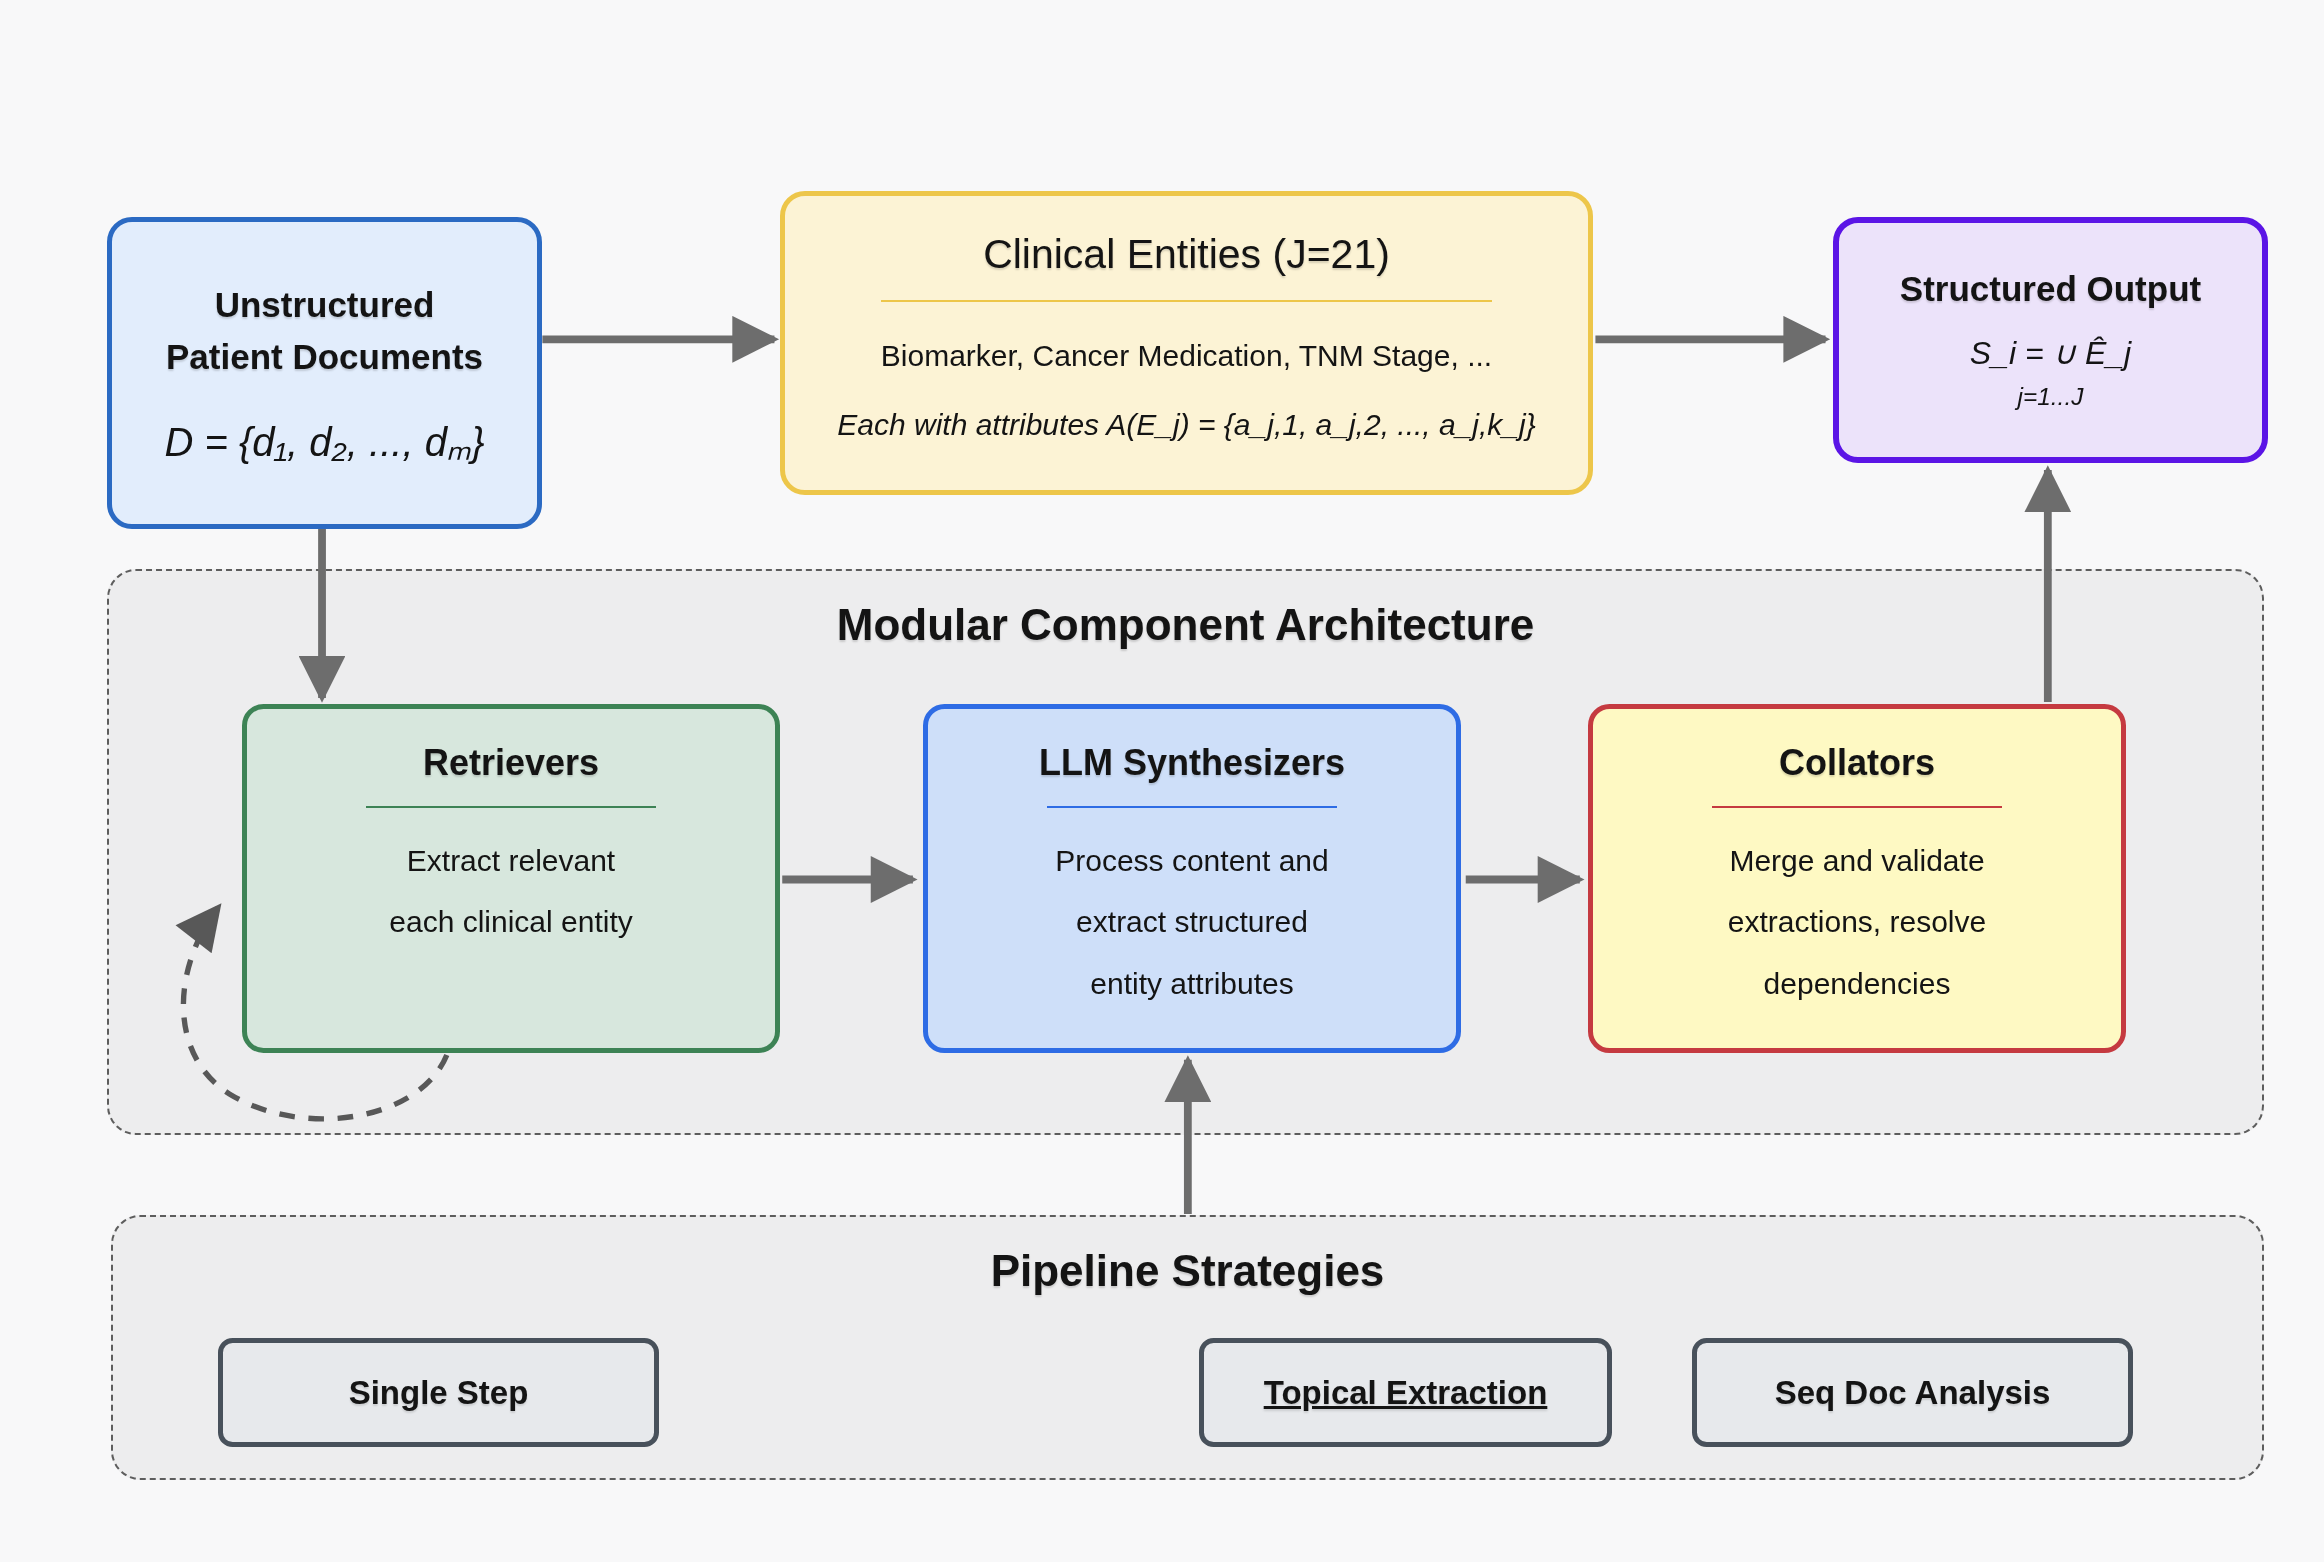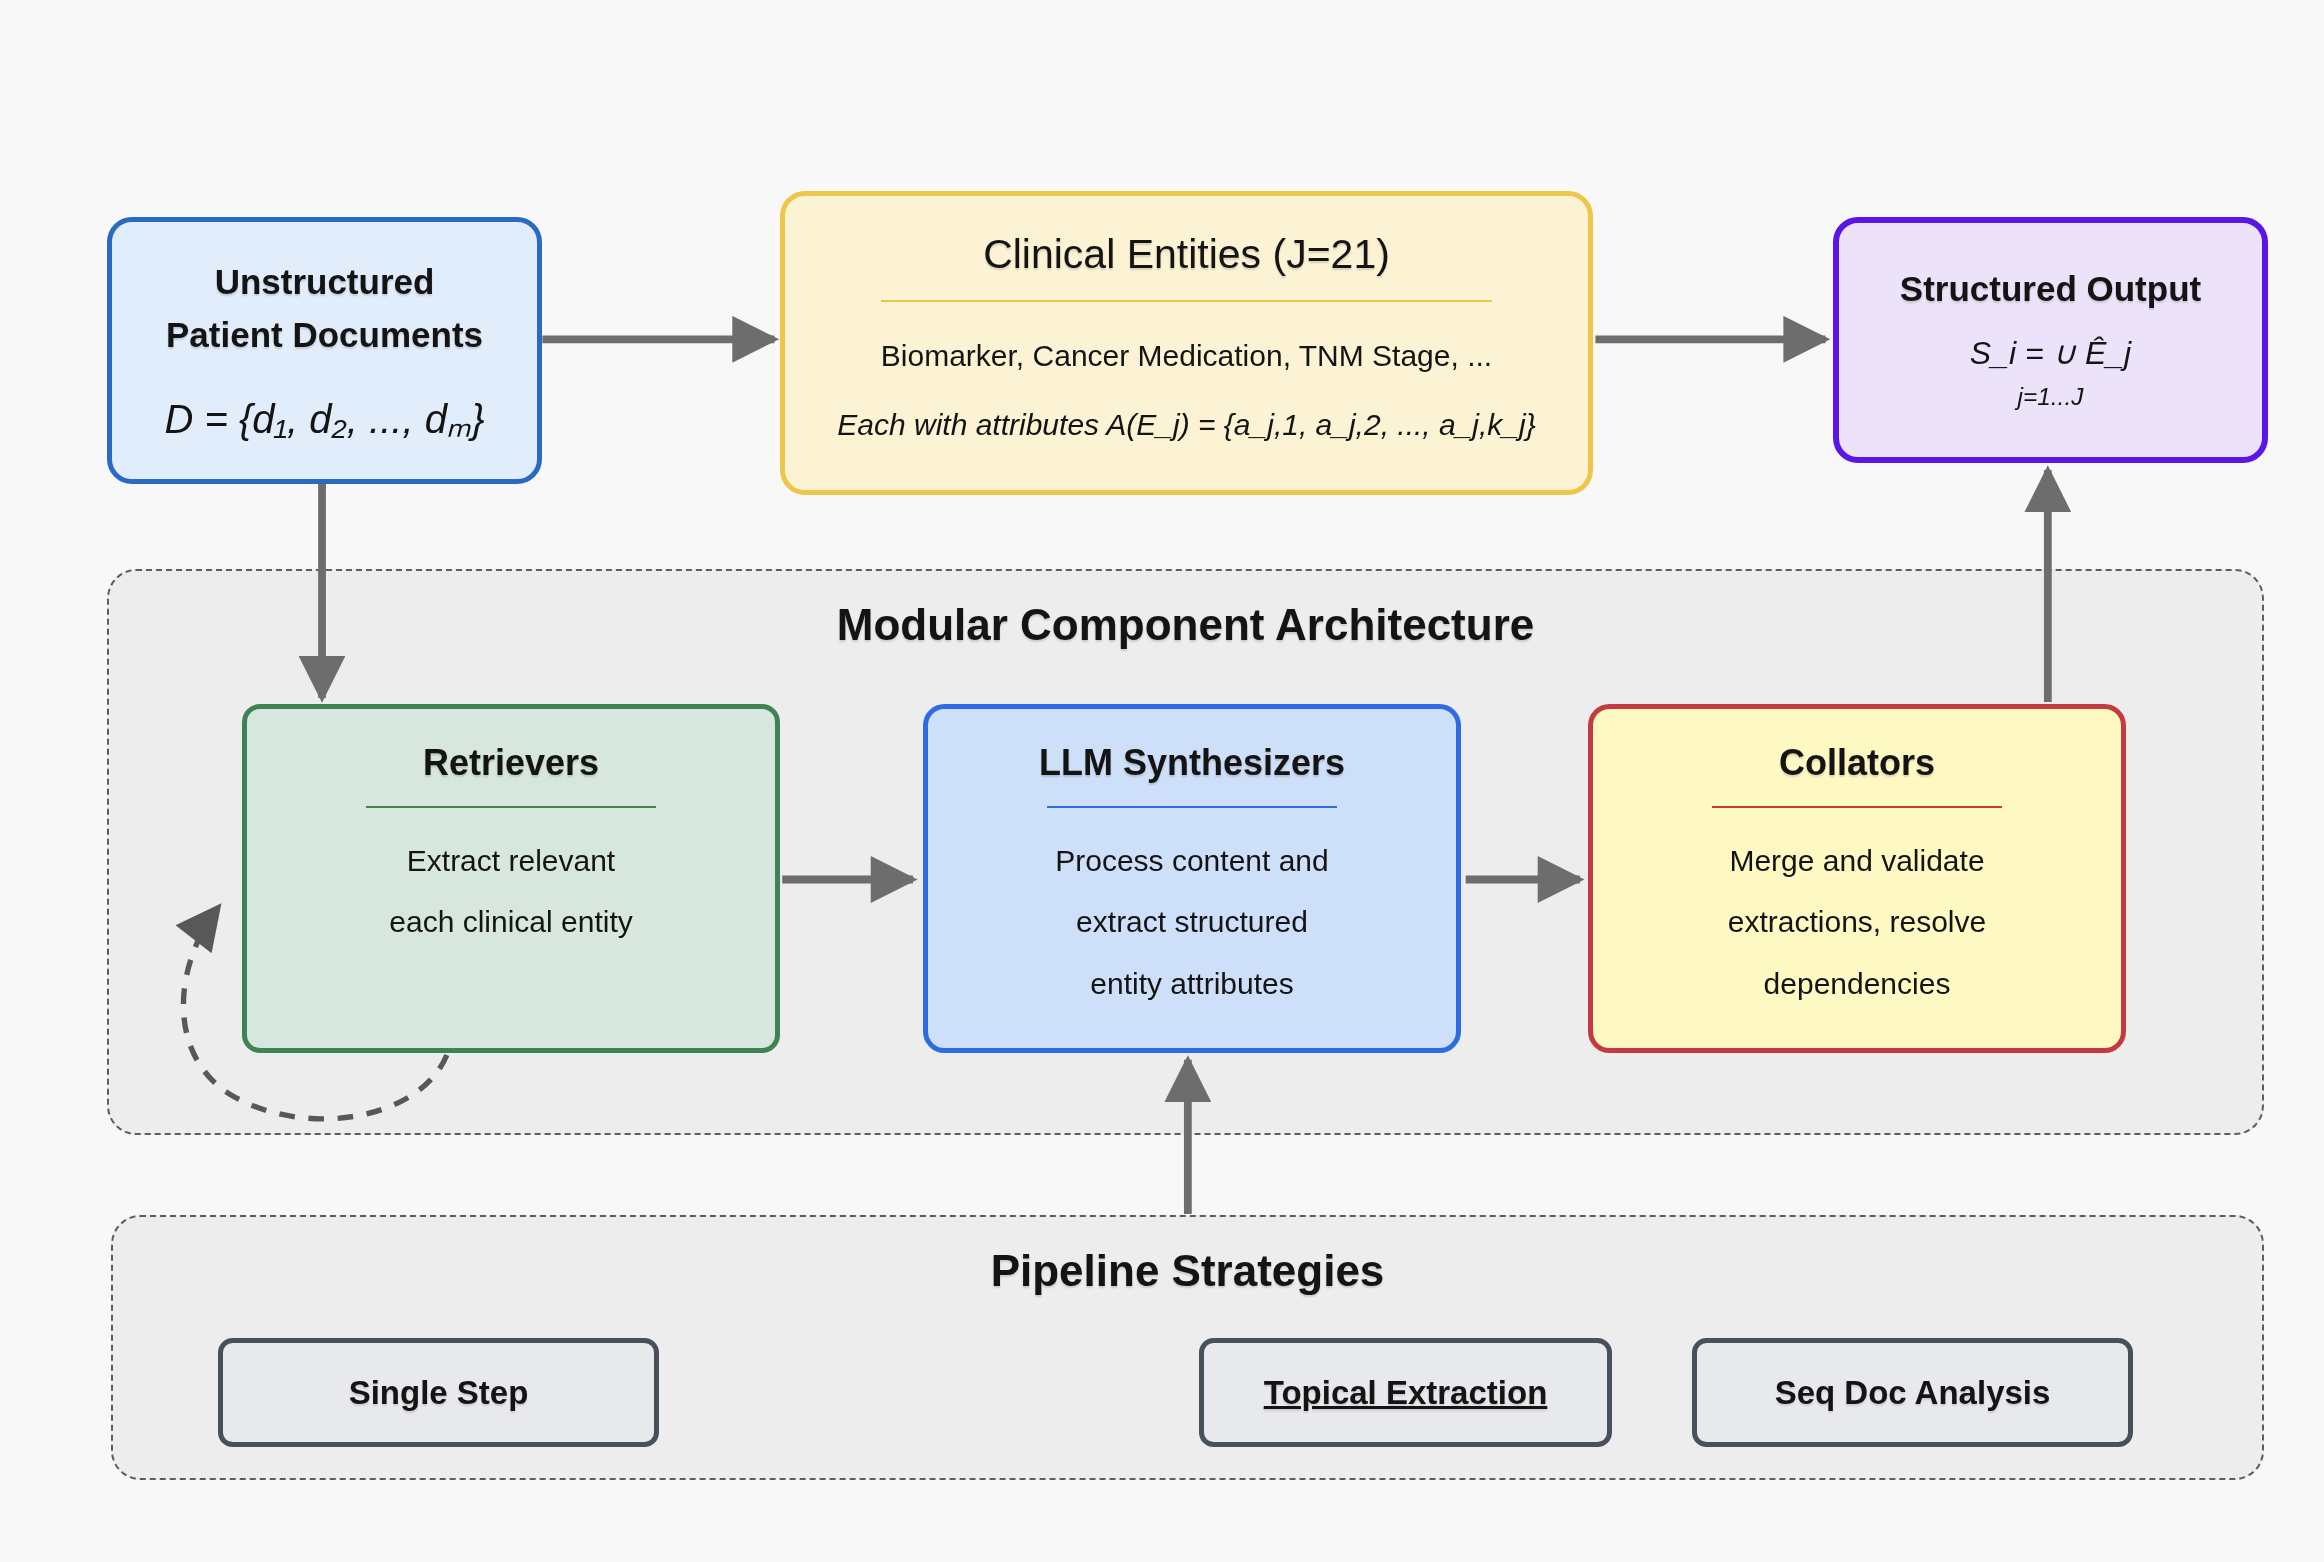--- a/index.html
+++ b/index.html
@@ -46,21 +46,21 @@
     position: absolute;
     box-sizing: border-box;
     display: flex;
     flex-direction: column;
     align-items: center;
     text-align: center;
   }
 
   
   #unstructured {
-    left: 107px; top: 217px; width: 435px; height: 267px;
+    left: 107px; top: 217px; width: 435px; height: 312px;
     background: #e2edfc; border: 5.9px solid #2b6ac3; border-radius: 25px;
     justify-content: center;
   }
   .u-title { font-size: 35px; font-weight: bold; line-height: 1.5; text-shadow: 0 2px 2px rgba(0,0,0,0.15); }
   .u-title span { display: block; }
   .u-formula { font-size: 40px; font-style: italic; margin-top: 29px; }
 
   #clinical {
     left: 780px; top: 191px; width: 813px; height: 304px;
     background: #fcf3d5; border: 5.9px solid #edc64a; border-radius: 25px;
@@ -77,21 +77,21 @@
   }
   .s-title { font-size: 35px; font-weight: bold; text-shadow: 0 2px 2px rgba(0,0,0,0.15); text-align: right; }
   .s-formula { font-size: 32px; font-style: italic; margin-top: 25px; }
   .s-sub { font-size: 24.4px; font-style: italic; margin-top: 11.7px; }
 
   
   .component {
     top: 704px; width: 538px; height: 349px;
     border-radius: 21.5px; border-width: 5.9px; border-style: solid;
   }
-  #retrievers { left: 242px;  background: #d7e7dd; border-color: #3d8355; border-radius: 18px; }
+  #retrievers { left: 242px;  background: #d7e7dd; border-color: #3d8355; }
   #llm        { left: 923px;  background: #cedff9; border-color: #2e6ce5; }
   #collators  { left: 1588px; background: #fef9c3; border-color: #c53a40; }
   .comp-title { font-size: 36px; font-weight: bold; margin-top: 33px; text-shadow: 0 2px 2px rgba(0,0,0,0.15); }
   .comp-divider { width: 55%; height: 2.9px; margin-top: 21.5px; }
   #retrievers .comp-divider { background: #3d8355; }
   #llm        .comp-divider { background: #2e6ce5; }
   #collators  .comp-divider { background: #c53a40; }
   .comp-desc { font-size: 30px; margin-top: 21.5px; line-height: 2.05; }
   .comp-desc span { display: block; }
 

